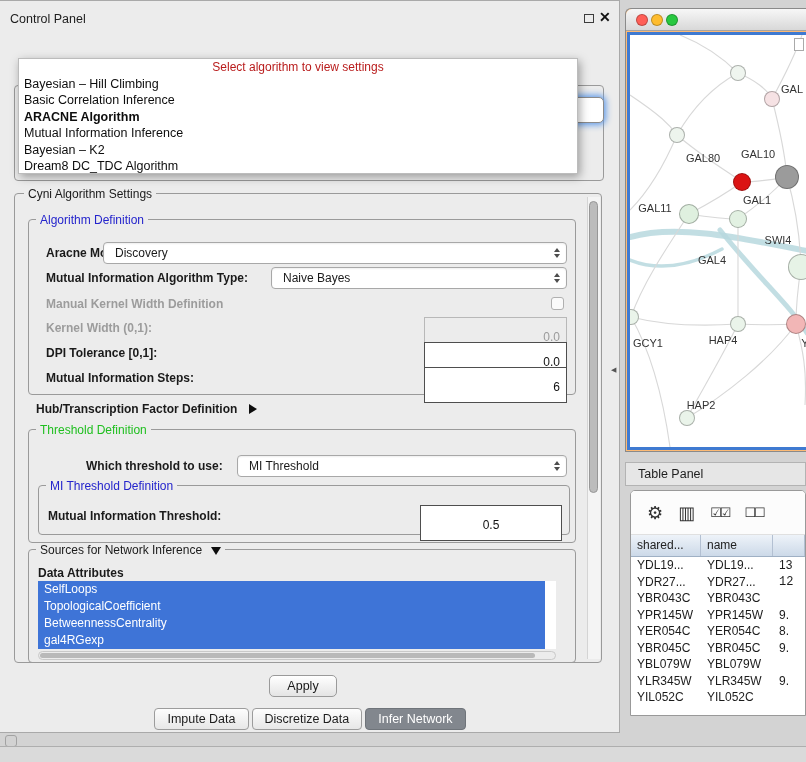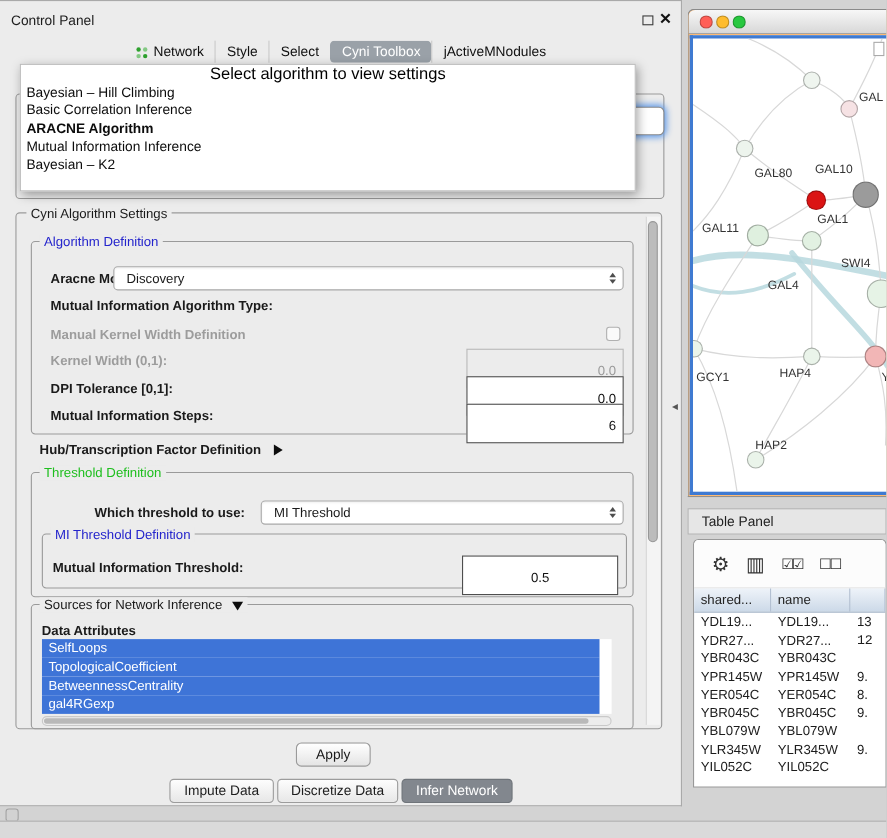--- a/index.html
+++ b/index.html
@@ -22,21 +22,21 @@
   .tab { padding:3px 10px; font-size:12.5px; color:#101010; display:flex; align-items:center; border-left:1px solid #c9c9c9; }
   .tab:first-child { border-left:none; }
   .tab.active { background:#9aa1a8; color:#fff; border-radius:4px; border-left-color:transparent; }
   .net-ico { width:11px; height:11px; position:relative; display:inline-block; margin-right:5px; }
   .net-ico::before { content:""; position:absolute; width:4px; height:4px; border-radius:50%;
     background:#2ea12e; left:0; top:1px; box-shadow:6px 6px 0 #2ea12e, 6px 0 0 #84c984, 0 6px 0 #84c984; }
 
   
   .popup { left:18px; top:57px; width:560px; height:116px; background:#fff;
            border:1px solid #bcbcbc; box-shadow:2px 3px 9px rgba(0,0,0,.35); z-index:60; }
-  .dd-ph { height:17px; line-height:17px; text-align:center; color:#000000; font-size:15px; }
+  .dd-ph { height:17px; line-height:17px; text-align:center; color:#b91c1c; font-size:12px; }
   .dd-item { height:16.4px; line-height:16.4px; padding-left:5px; font-size:12.5px; color:#0d0d0d; white-space:nowrap; }
   .dd-item.selected { font-weight:bold; }
 
   
   .frag-group { left:14px; top:84px; width:590px; height:96px; border:1px solid #9a9a9a; border-radius:4px; z-index:1; }
   .frag-combo { left:556px; top:96px; width:48px; height:26px; background:#fff; border:1px solid #8a8a8a;
                 border-radius:5px; box-shadow:0 0 6px 2px rgba(92,152,233,.95); z-index:2; }
 
   
   .group { border:1px solid #9a9a9a; border-radius:4px; }
@@ -117,50 +117,33 @@
 <body>
 
 <div id="root" style="--sel: #3e74d7; --frame: #3f7ad1;">
 
   <div class="abs cpanel">
 
     <div class="abs cpanel-title">Control Panel</div>
     <div class="abs float-ico"></div>
     <div class="abs close-ico">✕</div>
 
-    <div class="abs tabrow">
-        <div class="tab">
-          <span class="net-ico"></span>
-          <span>Network</span>
-        </div>
-        <div class="tab">
-          <span>Style</span>
-        </div>
-        <div class="tab">
-          <span>Select</span>
-        </div>
-        <div class="tab active">
-          <span>Cyni Toolbox</span>
-        </div>
-        <div class="tab">
-          <span>jActiveMNodules</span>
-        </div>
-      </div>
 
     <div class="abs frag-group"></div>
     <div class="abs frag-combo"></div>
 
     <div class="abs popup">
       <div class="dd-ph">Select algorithm to view settings</div>
       <div>
           <div class="dd-item">Bayesian – Hill Climbing</div>
           <div class="dd-item">Basic Correlation Inference</div>
           <div class="dd-item selected">ARACNE Algorithm</div>
           <div class="dd-item">Mutual Information Inference</div>
           <div class="dd-item">Bayesian – K2</div>
+          <div class="dd-item">Dream8 DC_TDC Algorithm</div>
         </div>
     </div>
 
     <div class="abs group" style="left:14px;top:192px;width:588px;height:470px;"></div>
     <span class="abs legend" style="left:24px;top:186px;">Cyni Algorithm Settings</span>
 
     <div class="abs vtrack"></div>
     <div class="abs vthumb"></div>
 
     <div class="abs group" style="left:28px;top:218px;width:548px;height:176px;"></div>
@@ -169,20 +152,27 @@
     <div class="abs flabel" style="left:46px;top:244px;">Aracne Mode:</div>
     <div class="abs combo" style="left:103px;top:241px;width:464px;">
       <span class="val">Discovery</span>
       <span class="stepper">
           <span class="tri-up"></span>
           <span class="tri-dnS"></span>
         </span>
     </div>
 
     <div class="abs flabel" style="left:46px;top:269px;">Mutual Information Algorithm Type:</div>
+    <div class="abs combo" style="left:271px;top:266px;width:296px;">
+      <span class="val">Naive Bayes</span>
+      <span class="stepper">
+          <span class="tri-up"></span>
+          <span class="tri-dnS"></span>
+        </span>
+    </div>
 
     <div class="abs flabel dis" style="left:46px;top:295px;">Manual Kernel Width Definition</div>
     <div class="abs cbox" style="left:551px;top:296px;"></div>
 
     <div class="abs flabel dis" style="left:46px;top:319px;">Kernel Width (0,1):</div>
     <div class="abs tfield dis" style="left:424px;top:316px;width:143px;">0.0</div>
 
     <div class="abs flabel" style="left:46px;top:344px;">DPI Tolerance [0,1]:</div>
     <div class="abs tfield" style="left:424px;top:341px;width:143px;">0.0</div>
 

